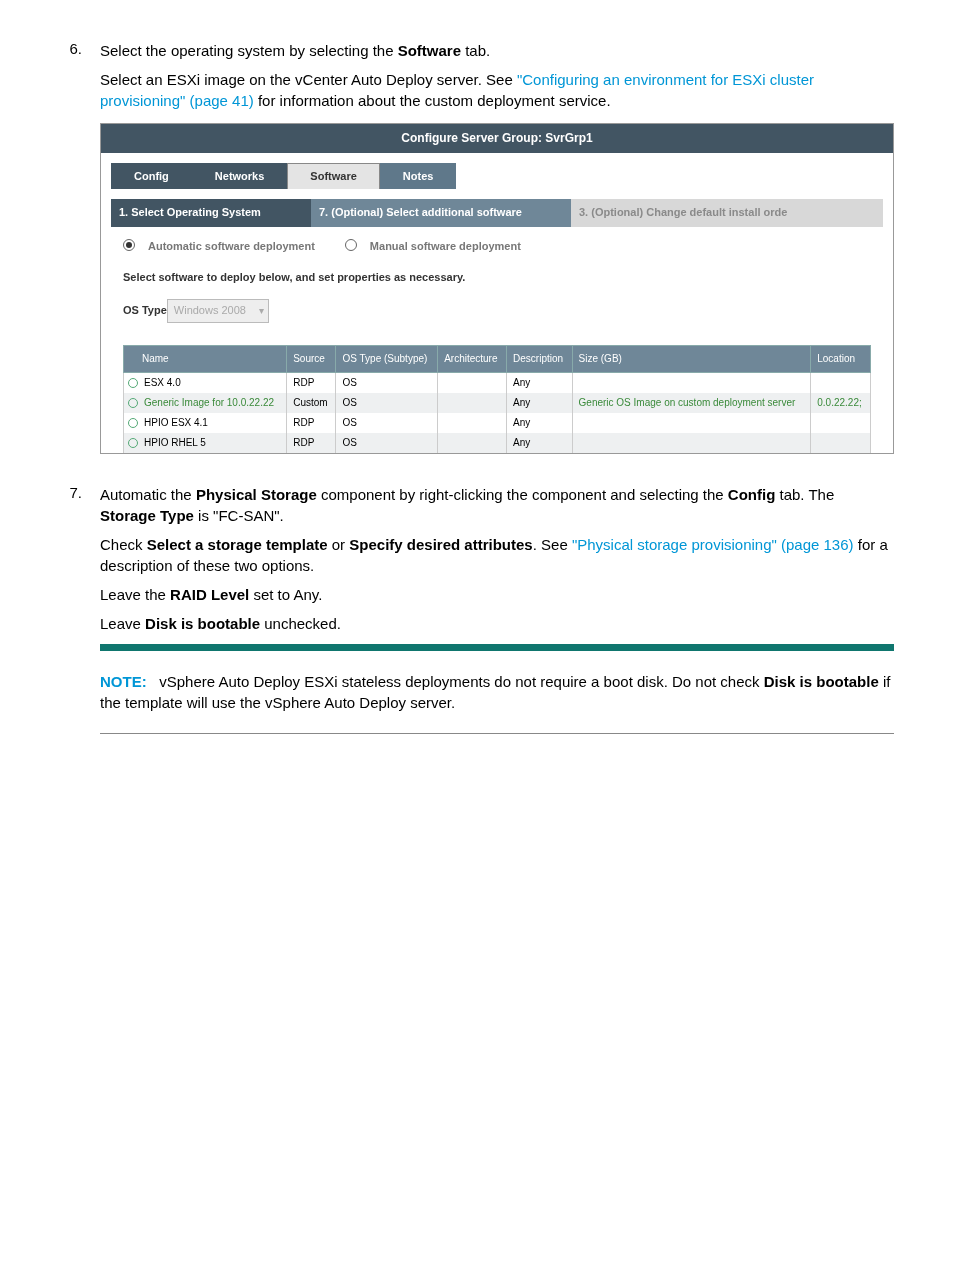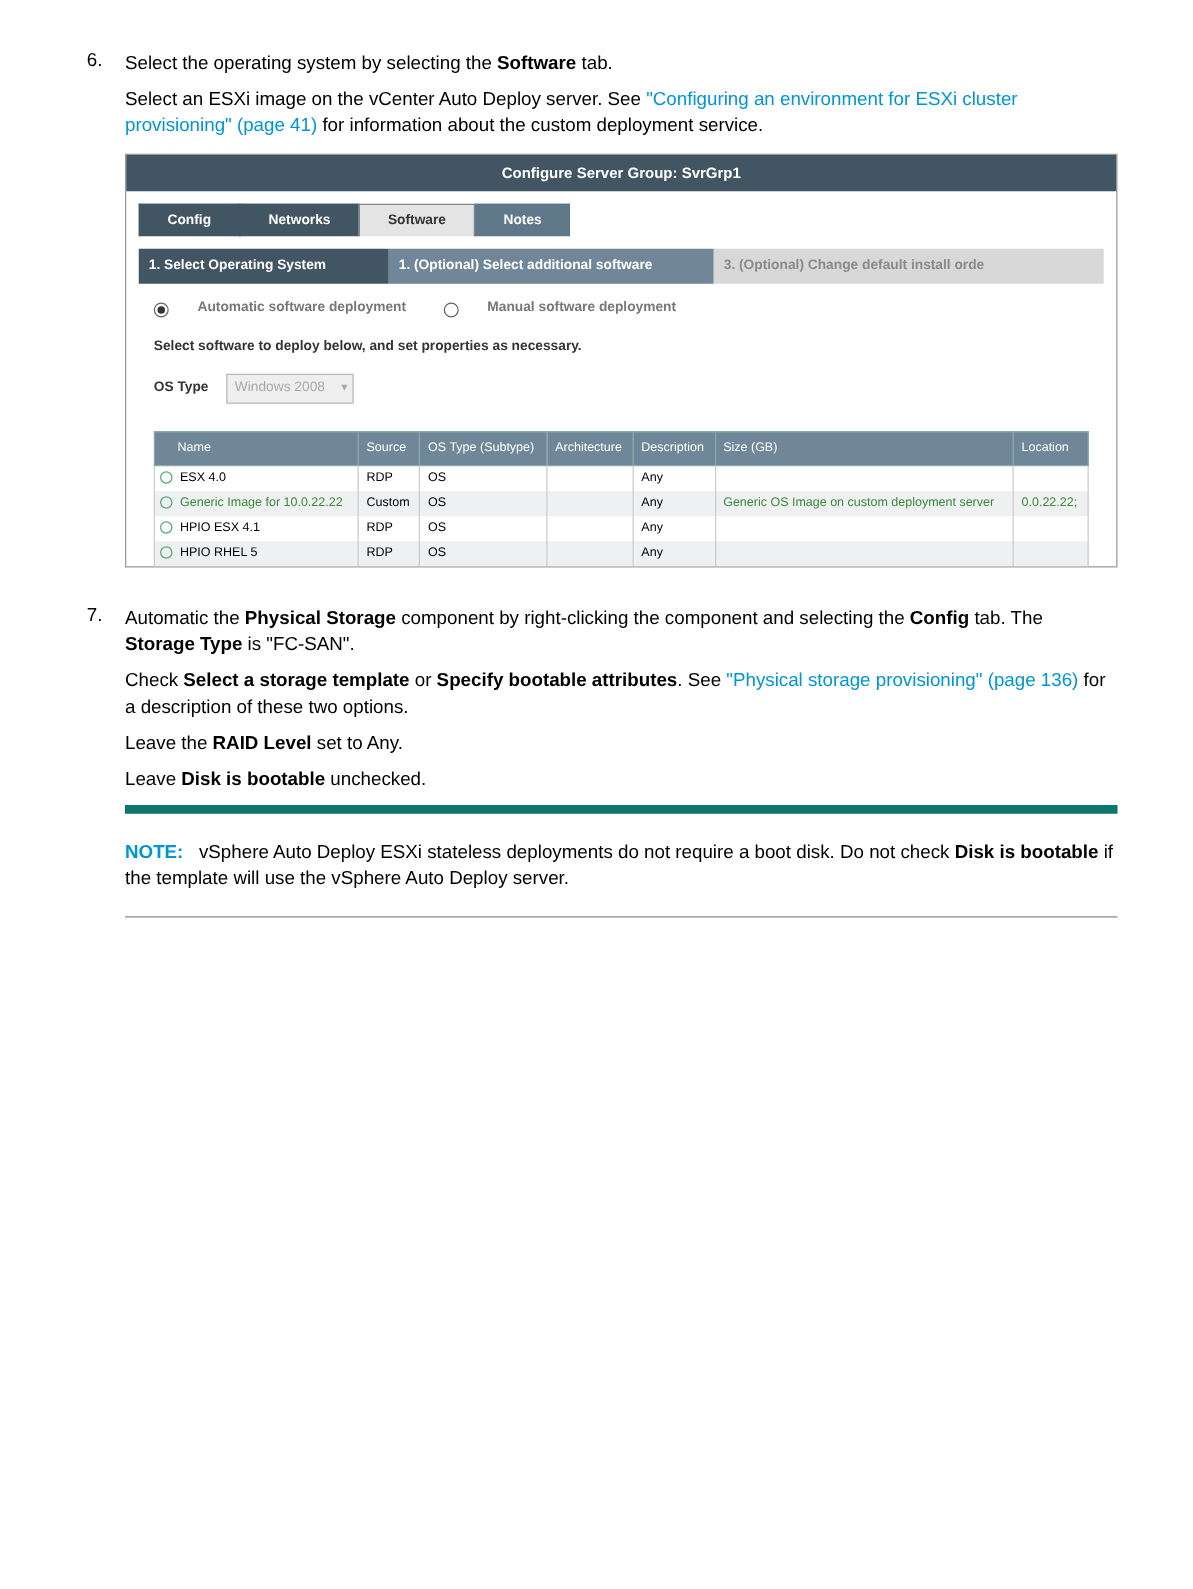--- a/index.html
+++ b/index.html
@@ -44,26 +44,26 @@
   }
   .tab-dark { background: #425563; color: #fff; border-color:#425563; }
   .tab-light { background: #e4e4e4; color: #333; }
   .tab-blue { background: #5f788a; color: #fff; border-color:#5f788a;}
   .steps-row { display:flex; margin:10px 10px 0 10px; }
   .step-seg { padding:6px 8px; font-size:11px; font-weight:bold; }
   .seg1 { background:#425563; color:#fff; flex:0 0 200px; }
   .seg2 { background:#6f8798; color:#fff; flex:0 0 260px; }
   .seg3 { background:#d8d8d8; color:#8a8a8a; flex:1; }
   .radio-row { display:flex; gap:30px; padding:12px 22px 6px 22px; color:#777; font-weight:bold;}
-  .radio { display:flex; align-items:flex-end; gap:23px; }
+  .radio { display:flex; align-items:flex-start; gap:13px; }
   .radio-dot { width:12px; height:12px; border:1px solid #666; border-radius:50%; display:inline-flex; align-items:center; justify-content:center;}
   .radio-dot.sel::after { content:""; width:6px; height:6px; border-radius:50%; background:#333; display:block;}
   .inner-body { padding: 4px 22px 0 22px; }
   .bold-line { font-weight:bold; color:#333; margin:6px 0 14px 0; font-size:11px;}
-  .ostype-row { display:flex; align-items:center; gap:14px; margin-bottom:22px;}
+  .ostype-row { display:flex; align-items:center; margin-bottom:22px;}
   .ostype-label { font-weight:bold; color:#333; font-size:11px;}
   .ostype-select { border:1px solid #bbb; background:#eee; color:#aaa; padding:3px 22px 3px 6px; font-size:11px; display:inline-flex; align-items:center; position:relative;}
   .ostype-select::after{ content:"▾"; position:absolute; right:4px; color:#aaa; font-size:10px;}
   .filter-row { text-align:right; padding:4px 0 6px 0; color:#777; font-weight:bold; font-size:11px;}
   .filter-row input { border:1px solid #aaa; height:16px; width:90px; vertical-align:middle;}
   table.swtable { width:100%; border-collapse:collapse; font-size:10px;}
   table.swtable th { background:#6f8798; color:#fff; font-weight:normal; text-align:left; padding:6px 6px; border:1px solid #8aa;}
   table.swtable th:first-child{ padding-left:18px; }
   table.swtable td { padding:3px 6px; border-left:1px solid #ccc; border-right:1px solid #ccc; }
   table.swtable tr.alt td { background:#eef0f1; }
@@ -87,21 +87,21 @@
     <div class="shot">
       <div class="shot-title">Configure Server Group: SvrGrp1</div>
       <div class="tabs">
         <div class="tab tab-dark">Config</div>
         <div class="tab tab-dark">Networks</div>
         <div class="tab tab-light">Software</div>
         <div class="tab tab-blue">Notes</div>
       </div>
       <div class="steps-row">
         <div class="step-seg seg1">1. Select Operating System</div>
-        <div class="step-seg seg2">1. (Optional) Select additional software</div>
+        <div class="step-seg seg2">7. (Optional) Select additional software</div>
         <div class="step-seg seg3">3. (Optional) Change default install orde</div>
       </div>
       <div class="radio-row">
         <div class="radio">
             <span class="radio-dot sel"></span>
             <span>Automatic software deployment</span>
           </div>
         <div class="radio">
             <span class="radio-dot"></span>
             <span>Manual software deployment</span>
@@ -169,21 +169,21 @@
   </div>
 </div>
 
 <div class="step-row">
   <div class="step-num">7.</div>
   <div class="step-body">
     <p>
       <span>Automatic the </span><span class="bold">Physical Storage</span><span> component by right-clicking the component and selecting the </span><span class="bold">Config</span><span> tab. The </span><span class="bold">Storage Type</span><span> is "FC-SAN".</span>
     </p>
     <p>
-      <span>Check </span><span class="bold">Select a storage template</span><span> or </span><span class="bold">Specify bootable attributes</span><span>. See </span><span class="link">"Physical storage provisioning" (page 136)</span><span> for a description of these two options.</span>
+      <span>Check </span><span class="bold">Select a storage template</span><span> or </span><span class="bold">Specify desired attributes</span><span>. See </span><span class="link">"Physical storage provisioning" (page 136)</span><span> for a description of these two options.</span>
     </p>
     <p>
       <span>Leave the </span><span class="bold">RAID Level</span><span> set to Any.</span>
     </p>
     <p>
       <span>Leave </span><span class="bold">Disk is bootable</span><span> unchecked.</span>
     </p>
     <div class="note-block">
       <span class="note-label">NOTE:</span>&nbsp;&nbsp;&nbsp;<span>vSphere Auto Deploy ESXi stateless deployments do not require a boot disk. Do not check </span><span class="bold">Disk is bootable</span><span> if the template will use the vSphere Auto Deploy server.</span>
     </div>

